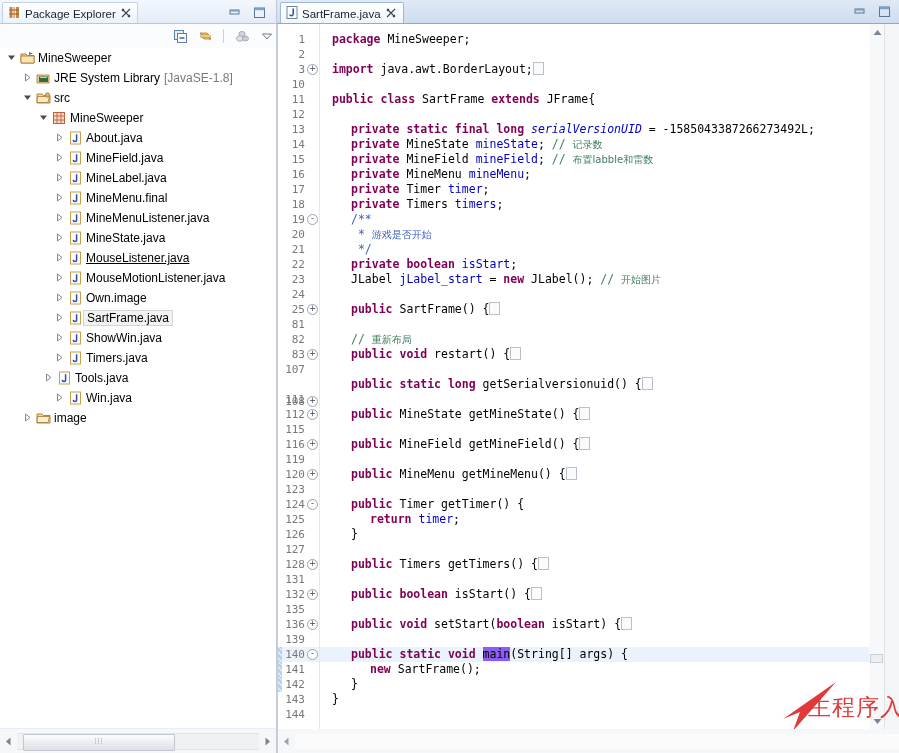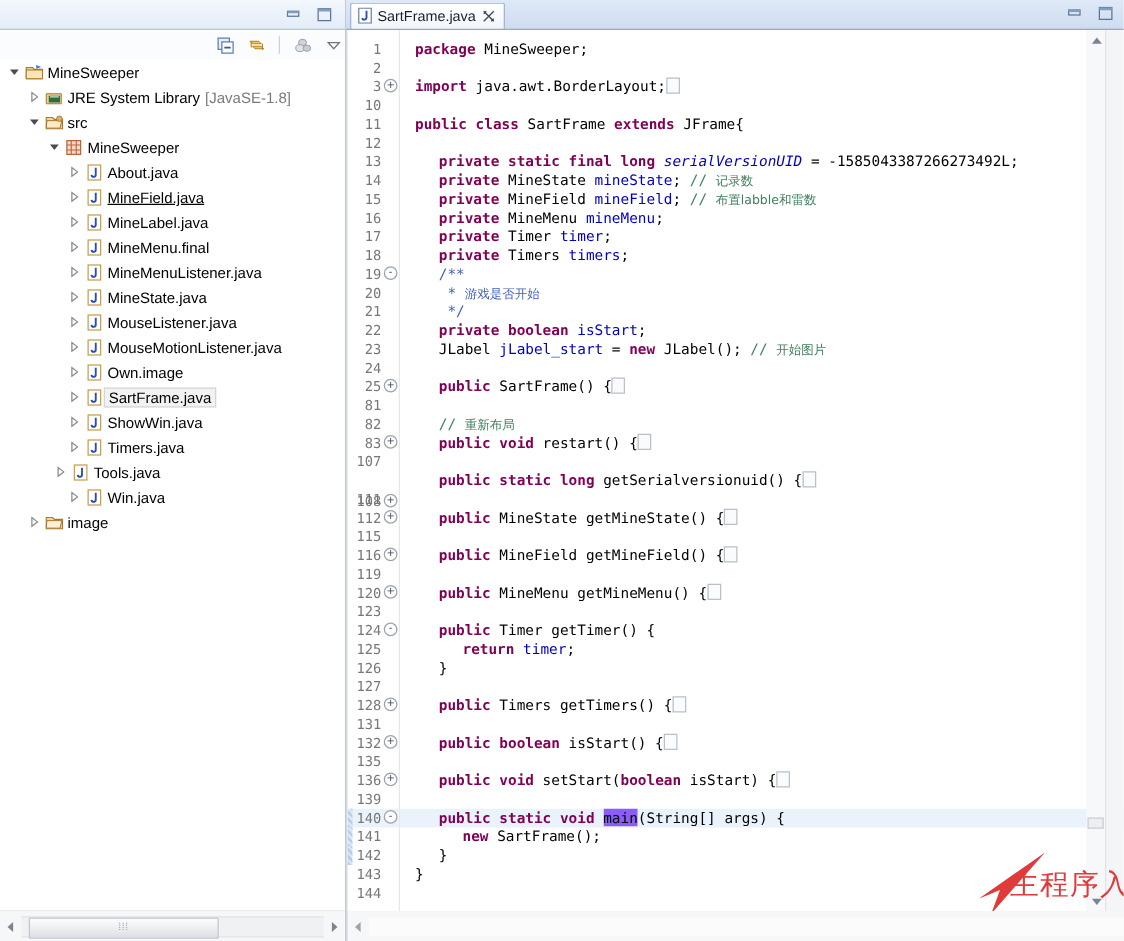--- a/index.html
+++ b/index.html
@@ -280,20 +280,38 @@
   }
 </style>
 </head>
 <body>
 
 <div id="root">
 
   <div id="left-view">
 
     <div class="view-tabbar">
+      <div class="view-tab">
+        <span>
+          <svg width="13" height="13" viewBox="0 0 13 13">
+            <rect x="1.5" y="1" width="3" height="11" fill="#c8884c"></rect>
+            <rect x="5.5" y="1" width="1.6" height="11" fill="#e0a86a"></rect>
+            <rect x="8" y="1" width="3" height="11" fill="#c8884c"></rect>
+            <rect x="1.5" y="3.5" width="9.5" height="1" fill="#8a5a2a"></rect>
+            <rect x="1.5" y="7.5" width="9.5" height="1" fill="#8a5a2a"></rect>
+          </svg>
+        </span>
+        <span class="tab-title">Package Explorer</span>
+        <span class="tab-close">
+          <svg width="10" height="10" viewBox="0 0 10 10">
+            <path d="M1 1 L9 9 M9 1 L1 9" stroke="#3c4754" stroke-width="1.1" fill="none"></path>
+            <path d="M1 3 L3 1 M7 9 L9 7" stroke="#3c4754" stroke-width="1.1" fill="none"></path>
+          </svg>
+        </span>
+      </div>
       <div class="win-btns" style="right:10px;top:5px;">
         <span>
           <svg width="13" height="11" viewBox="0 0 13 11">
             <rect x="1" y="2" width="9" height="4" fill="none" stroke="#5b7597" stroke-width="1"></rect>
             <rect x="1" y="2" width="9" height="1.6" fill="#7e9ec2"></rect>
           </svg>
         </span>
         <span>
           <svg width="13" height="12" viewBox="0 0 13 12">
             <rect x="1.5" y="1" width="10" height="9.5" fill="none" stroke="#5b7597" stroke-width="1"></rect>
@@ -393,81 +411,81 @@
               <path d="M2.5 1 V8 L7 4.5 Z" fill="none" stroke="#8a8a8a" stroke-width="1"></path>
             </svg></span>
           <span class="ticon">
             <svg width="13" height="14" viewBox="0 0 13 14">
               <rect x="1.5" y="1" width="10" height="12" fill="#ffffff" stroke="#c8a04a" stroke-width="1"></rect>
               <path d="M7.6 3.2 V8.6 a1.7 1.7 0 0 1 -3.4 0.3" stroke="#2a4fa8" stroke-width="1.5" fill="none"></path>
             </svg>
           </span>
           <span class="tlabel">About.java</span>
         </div>
+        <div class="tnode" style="padding-left: 52px;">
+          <span class="twisty"><svg width="9" height="9" viewBox="0 0 9 9">
+              <path d="M2.5 1 V8 L7 4.5 Z" fill="none" stroke="#8a8a8a" stroke-width="1"></path>
+            </svg></span>
+          <span class="ticon">
+            <svg width="13" height="14" viewBox="0 0 13 14">
+              <rect x="1.5" y="1" width="10" height="12" fill="#ffffff" stroke="#c8a04a" stroke-width="1"></rect>
+              <path d="M7.6 3.2 V8.6 a1.7 1.7 0 0 1 -3.4 0.3" stroke="#2a4fa8" stroke-width="1.5" fill="none"></path>
+            </svg>
+          </span>
+          <span class="tlabel">MineField.java</span>
+        </div>
+        <div class="tnode" style="padding-left: 52px;">
+          <span class="twisty"><svg width="9" height="9" viewBox="0 0 9 9">
+              <path d="M2.5 1 V8 L7 4.5 Z" fill="none" stroke="#8a8a8a" stroke-width="1"></path>
+            </svg></span>
+          <span class="ticon">
+            <svg width="13" height="14" viewBox="0 0 13 14">
+              <rect x="1.5" y="1" width="10" height="12" fill="#ffffff" stroke="#c8a04a" stroke-width="1"></rect>
+              <path d="M7.6 3.2 V8.6 a1.7 1.7 0 0 1 -3.4 0.3" stroke="#2a4fa8" stroke-width="1.5" fill="none"></path>
+            </svg>
+          </span>
+          <span class="tlabel">MineLabel.java</span>
+        </div>
+        <div class="tnode" style="padding-left: 52px;">
+          <span class="twisty"><svg width="9" height="9" viewBox="0 0 9 9">
+              <path d="M2.5 1 V8 L7 4.5 Z" fill="none" stroke="#8a8a8a" stroke-width="1"></path>
+            </svg></span>
+          <span class="ticon">
+            <svg width="13" height="14" viewBox="0 0 13 14">
+              <rect x="1.5" y="1" width="10" height="12" fill="#ffffff" stroke="#c8a04a" stroke-width="1"></rect>
+              <path d="M7.6 3.2 V8.6 a1.7 1.7 0 0 1 -3.4 0.3" stroke="#2a4fa8" stroke-width="1.5" fill="none"></path>
+            </svg>
+          </span>
+          <span class="tlabel">MineMenu.final</span>
+        </div>
+        <div class="tnode" style="padding-left: 52px;">
+          <span class="twisty"><svg width="9" height="9" viewBox="0 0 9 9">
+              <path d="M2.5 1 V8 L7 4.5 Z" fill="none" stroke="#8a8a8a" stroke-width="1"></path>
+            </svg></span>
+          <span class="ticon">
+            <svg width="13" height="14" viewBox="0 0 13 14">
+              <rect x="1.5" y="1" width="10" height="12" fill="#ffffff" stroke="#c8a04a" stroke-width="1"></rect>
+              <path d="M7.6 3.2 V8.6 a1.7 1.7 0 0 1 -3.4 0.3" stroke="#2a4fa8" stroke-width="1.5" fill="none"></path>
+            </svg>
+          </span>
+          <span class="tlabel">MineMenuListener.java</span>
+        </div>
+        <div class="tnode" style="padding-left: 52px;">
+          <span class="twisty"><svg width="9" height="9" viewBox="0 0 9 9">
+              <path d="M2.5 1 V8 L7 4.5 Z" fill="none" stroke="#8a8a8a" stroke-width="1"></path>
+            </svg></span>
+          <span class="ticon">
+            <svg width="13" height="14" viewBox="0 0 13 14">
+              <rect x="1.5" y="1" width="10" height="12" fill="#ffffff" stroke="#c8a04a" stroke-width="1"></rect>
+              <path d="M7.6 3.2 V8.6 a1.7 1.7 0 0 1 -3.4 0.3" stroke="#2a4fa8" stroke-width="1.5" fill="none"></path>
+            </svg>
+          </span>
+          <span class="tlabel">MineState.java</span>
+        </div>
         <div class="tnode" style="padding-left: 52px; text-decoration: underline;">
-          <span class="twisty"><svg width="9" height="9" viewBox="0 0 9 9">
-              <path d="M2.5 1 V8 L7 4.5 Z" fill="none" stroke="#8a8a8a" stroke-width="1"></path>
-            </svg></span>
-          <span class="ticon">
-            <svg width="13" height="14" viewBox="0 0 13 14">
-              <rect x="1.5" y="1" width="10" height="12" fill="#ffffff" stroke="#c8a04a" stroke-width="1"></rect>
-              <path d="M7.6 3.2 V8.6 a1.7 1.7 0 0 1 -3.4 0.3" stroke="#2a4fa8" stroke-width="1.5" fill="none"></path>
-            </svg>
-          </span>
-          <span class="tlabel">MineField.java</span>
-        </div>
-        <div class="tnode" style="padding-left: 52px;">
-          <span class="twisty"><svg width="9" height="9" viewBox="0 0 9 9">
-              <path d="M2.5 1 V8 L7 4.5 Z" fill="none" stroke="#8a8a8a" stroke-width="1"></path>
-            </svg></span>
-          <span class="ticon">
-            <svg width="13" height="14" viewBox="0 0 13 14">
-              <rect x="1.5" y="1" width="10" height="12" fill="#ffffff" stroke="#c8a04a" stroke-width="1"></rect>
-              <path d="M7.6 3.2 V8.6 a1.7 1.7 0 0 1 -3.4 0.3" stroke="#2a4fa8" stroke-width="1.5" fill="none"></path>
-            </svg>
-          </span>
-          <span class="tlabel">MineLabel.java</span>
-        </div>
-        <div class="tnode" style="padding-left: 52px;">
-          <span class="twisty"><svg width="9" height="9" viewBox="0 0 9 9">
-              <path d="M2.5 1 V8 L7 4.5 Z" fill="none" stroke="#8a8a8a" stroke-width="1"></path>
-            </svg></span>
-          <span class="ticon">
-            <svg width="13" height="14" viewBox="0 0 13 14">
-              <rect x="1.5" y="1" width="10" height="12" fill="#ffffff" stroke="#c8a04a" stroke-width="1"></rect>
-              <path d="M7.6 3.2 V8.6 a1.7 1.7 0 0 1 -3.4 0.3" stroke="#2a4fa8" stroke-width="1.5" fill="none"></path>
-            </svg>
-          </span>
-          <span class="tlabel">MineMenu.final</span>
-        </div>
-        <div class="tnode" style="padding-left: 52px;">
-          <span class="twisty"><svg width="9" height="9" viewBox="0 0 9 9">
-              <path d="M2.5 1 V8 L7 4.5 Z" fill="none" stroke="#8a8a8a" stroke-width="1"></path>
-            </svg></span>
-          <span class="ticon">
-            <svg width="13" height="14" viewBox="0 0 13 14">
-              <rect x="1.5" y="1" width="10" height="12" fill="#ffffff" stroke="#c8a04a" stroke-width="1"></rect>
-              <path d="M7.6 3.2 V8.6 a1.7 1.7 0 0 1 -3.4 0.3" stroke="#2a4fa8" stroke-width="1.5" fill="none"></path>
-            </svg>
-          </span>
-          <span class="tlabel">MineMenuListener.java</span>
-        </div>
-        <div class="tnode" style="padding-left: 52px;">
-          <span class="twisty"><svg width="9" height="9" viewBox="0 0 9 9">
-              <path d="M2.5 1 V8 L7 4.5 Z" fill="none" stroke="#8a8a8a" stroke-width="1"></path>
-            </svg></span>
-          <span class="ticon">
-            <svg width="13" height="14" viewBox="0 0 13 14">
-              <rect x="1.5" y="1" width="10" height="12" fill="#ffffff" stroke="#c8a04a" stroke-width="1"></rect>
-              <path d="M7.6 3.2 V8.6 a1.7 1.7 0 0 1 -3.4 0.3" stroke="#2a4fa8" stroke-width="1.5" fill="none"></path>
-            </svg>
-          </span>
-          <span class="tlabel">MineState.java</span>
-        </div>
-        <div class="tnode" style="padding-left: 52px;">
           <span class="twisty"><svg width="9" height="9" viewBox="0 0 9 9">
               <path d="M2.5 1 V8 L7 4.5 Z" fill="none" stroke="#8a8a8a" stroke-width="1"></path>
             </svg></span>
           <span class="ticon">
             <svg width="13" height="14" viewBox="0 0 13 14">
               <rect x="1.5" y="1" width="10" height="12" fill="#ffffff" stroke="#c8a04a" stroke-width="1"></rect>
               <path d="M7.6 3.2 V8.6 a1.7 1.7 0 0 1 -3.4 0.3" stroke="#2a4fa8" stroke-width="1.5" fill="none"></path>
             </svg>
           </span>
           <span class="tlabel">MouseListener.java</span>

